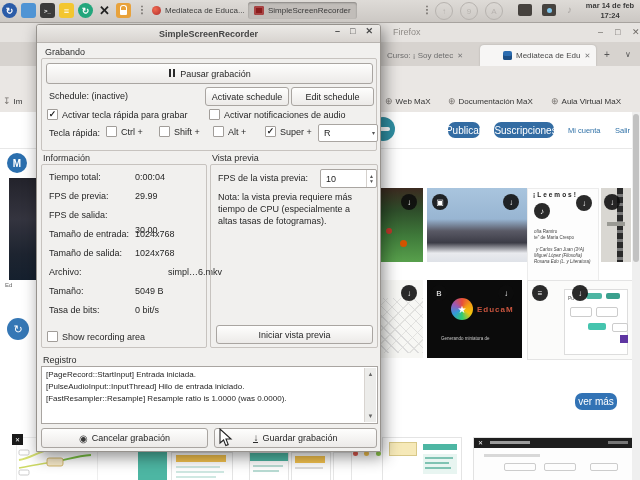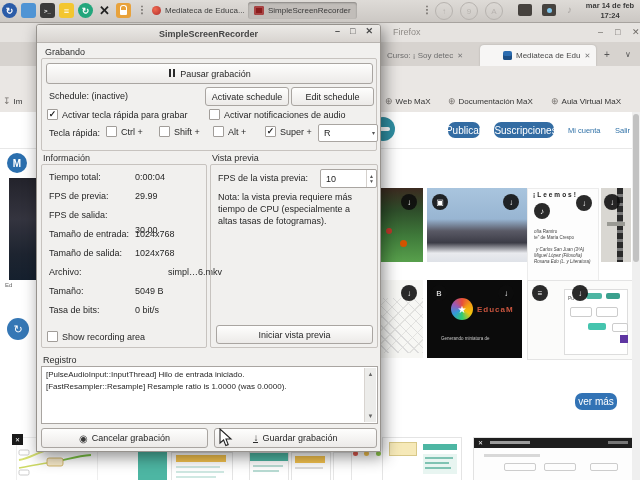--- a/index.html
+++ b/index.html
@@ -438,20 +438,21 @@
     </div>
     <span class="ilabel" style="left:181px;top:167px;">Nota: la vista previa requiere más</span>
     <span class="ilabel" style="left:181px;top:179px;">tiempo de CPU (especialmente a</span>
     <span class="ilabel" style="left:181px;top:191px;">altas tasas de fotogramas).</span>
     <div class="btn" style="left:179px;top:300px;width:155px;height:17px;">
       <span>Iniciar vista previa</span>
     </div>
 
     <span class="gtitle" style="left:6px;top:330px;">Registro</span>
     <div class="logbox" style="left:4px;top:341px;width:317px;height:52px;">
+      <div>[PageRecord::StartInput] Entrada iniciada.</div>
       <div>[PulseAudioInput::InputThread] Hilo de entrada iniciado.</div>
       <div>[FastResampler::Resample] Resample ratio is 1.0000 (was 0.0000).</div>
       <div class="vscroll">
         <span>▲</span>
         <span>▼</span>
       </div>
     </div>
 
     <div class="btn" style="left:4px;top:403px;width:165px;height:18px;">
       <span style="font-size:10px;color:#3a3a3a;">◉</span>

